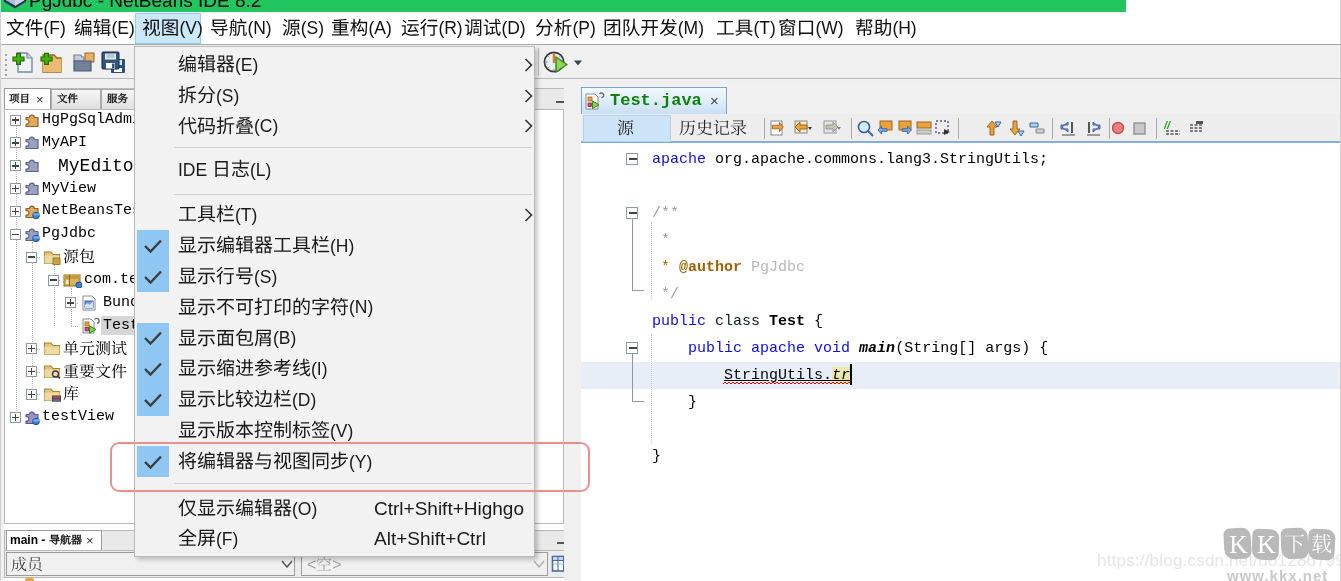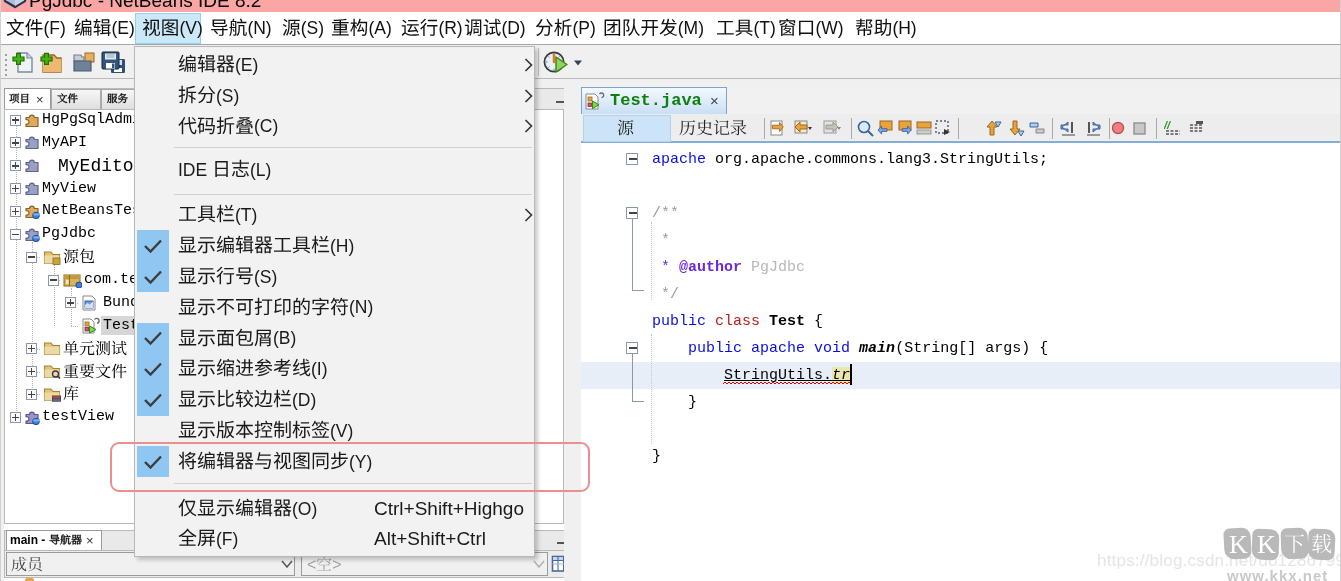--- a/index.html
+++ b/index.html
@@ -2,21 +2,21 @@
 <html><head><meta charset="utf-8"><style>
 *{margin:0;padding:0;box-sizing:border-box}
 html,body{width:1341px;height:581px;overflow:hidden}
 body{font-family:"Liberation Sans",sans-serif;background:#fff;position:relative}
 .ab{position:absolute}
 svg.cg{display:inline-block;vertical-align:-0.12em;fill:currentColor;overflow:visible}
 svg.cg .b{stroke:currentColor;stroke-width:7}
 .mono{font-family:"Liberation Mono",monospace}
 .row{white-space:nowrap}
 </style></head><body>
-<div class="ab" style="left:0;top:0;width:1341px;height:12px;background:#fca5a5;overflow:hidden">
+<div class="ab" style="left:0;top:0;width:1126px;height:12px;background:#22c55e;overflow:hidden">
     <svg class="ab" style="left:3px;top:-12px" width="24" height="23" viewBox="0 0 24 23">
 <path d="M2 2 L12 -3 L22 2 L22 13 L12 19 L2 13 Z" fill="#aebedd" stroke="#2a3550" stroke-width="2.4" stroke-linejoin="round"></path>
 <path d="M12 -2 L12 18 L21 12.5 L21 2 Z" fill="#c9d4e4"></path>
 </svg>
     <div class="ab" style="left:29px;top:-10.5px;font-size:19px;color:#000">PgJdbc - NetBeans IDE 8.2</div>
   </div>
 <div class="ab" style="left:0;top:12px;width:1341px;height:31px;background:#fff"></div>
 <div class="ab" style="left:135px;top:13px;width:66px;height:31px;background:#cbe8f9;border:1px solid #9bcdec"></div>
 <div class="ab row" style="left:6px;top:14px;height:28px;line-height:28px;font-size:19px;color:#111"><svg class="cg " style="width:37.4px;height:18.7px" viewBox="0 0 400 200">
       <use href="#s6587"></use>
@@ -424,23 +424,23 @@
   </svg>
 <svg class="ab" style="left:1186px;top:119px" width="19" height="19" viewBox="0 0 19 19">
     <path d="M4 4 h12 M4 7 h12 M4 10 h12" stroke="#555" stroke-width="1.6" stroke-dasharray="3 1.5" transform="translate(0,2)"></path>
     <rect x="10" y="2" width="7" height="3" fill="#555"></rect>
   </svg>
 <div class="ab mono" id="code" style="left:581px;top:145px;width:760px;height:436px;background:#fff;font-size:15px;color:#000"></div>
 <div class="ab" style="left:581px;top:361.5px;width:760px;height:27px;background:#e7eef8"></div>
 <div class="ab mono" style="left:652px;top:148.5px;height:21px;line-height:21px;font-size:15px;white-space:pre"><span style="color:#0d0de0">apache</span> org.apache.commons.lang3.StringUtils;</div>
 <div class="ab mono" style="left:652px;top:202.5px;height:21px;line-height:21px;font-size:15px;white-space:pre"><span style="color:#9b9b9b">/**</span></div>
 <div class="ab mono" style="left:652px;top:229.5px;height:21px;line-height:21px;font-size:15px;white-space:pre"><span style="color:#9b9b9b"> *</span></div>
-<div class="ab mono" style="left:652px;top:256.5px;height:21px;line-height:21px;font-size:15px;white-space:pre"><span style="color:#6d28d9"> * <b>@author</b> </span><span style="color:#b8b8b8">PgJdbc</span></div>
+<div class="ab mono" style="left:652px;top:256.5px;height:21px;line-height:21px;font-size:15px;white-space:pre"><span style="color:#a16207"> * <b>@author</b> </span><span style="color:#b8b8b8">PgJdbc</span></div>
 <div class="ab mono" style="left:652px;top:283.5px;height:21px;line-height:21px;font-size:15px;white-space:pre"><span style="color:#9b9b9b"> */</span></div>
-<div class="ab mono" style="left:652px;top:310.5px;height:21px;line-height:21px;font-size:15px;white-space:pre"><span style="color:#0d0de0">public</span> <span style="color:#b91c1c">class</span> <b>Test</b> {</div>
+<div class="ab mono" style="left:652px;top:310.5px;height:21px;line-height:21px;font-size:15px;white-space:pre"><span style="color:#0d0de0">public</span> <span style="color:#0f172a">class</span> <b>Test</b> {</div>
 <div class="ab mono" style="left:652px;top:337.5px;height:21px;line-height:21px;font-size:15px;white-space:pre">    <span style="color:#0d0de0">public</span> <span style="color:#0d0de0">apache</span> <span style="color:#0d0de0">void</span> <b><i>main</i></b>(String[] args) {</div>
 <div class="ab mono" style="left:652px;top:364.5px;height:21px;line-height:21px;font-size:15px;white-space:pre">        <span style="text-decoration:underline">StringUtils.</span><span style="background:#eae6b0;font-style:italic;text-decoration:underline">tr</span></div>
 <div class="ab mono" style="left:652px;top:391.5px;height:21px;line-height:21px;font-size:15px;white-space:pre">    }</div>
 <div class="ab mono" style="left:652px;top:445.5px;height:21px;line-height:21px;font-size:15px;white-space:pre">}</div>
 <svg class="ab" style="left:723px;top:381px" width="130" height="4" viewBox="0 0 130 4">
     <path d="M0 3 l2 -2 l2 2 l2 -2 l2 2 l2 -2 l2 2 l2 -2 l2 2 l2 -2 l2 2 l2 -2 l2 2 l2 -2 l2 2 l2 -2 l2 2 l2 -2 l2 2 l2 -2 l2 2 l2 -2 l2 2 l2 -2 l2 2 l2 -2 l2 2 l2 -2 l2 2 l2 -2 l2 2 l2 -2 l2 2 l2 -2 l2 2 l2 -2 l2 2 l2 -2 l2 2 l2 -2 l2 2 l2 -2 l2 2 l2 -2 l2 2 l2 -2 l2 2 l2 -2 l2 2 l2 -2 l2 2 l2 -2 l2 2 l2 -2 l2 2 l2 -2 l2 2 l2 -2 l2 2 l2 -2 l2 2 l2 -2 l2 2 l2 -2 l2 2" fill="none" stroke="#e00000" stroke-width="1"></path>
   </svg>
 <div class="ab" style="left:850px;top:364px;width:1.6px;height:21px;background:#000"></div>
 <div class="ab" style="left:626px;top:153px;width:12px;height:12px;background:#fff;border:1px solid #8c97a8"></div>
 <div class="ab" style="left:629px;top:158.3px;width:8px;height:1.5px;background:#444"></div>

